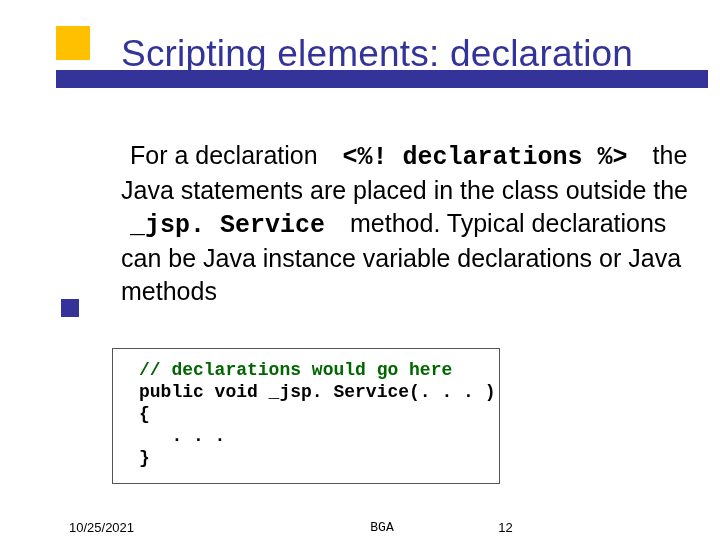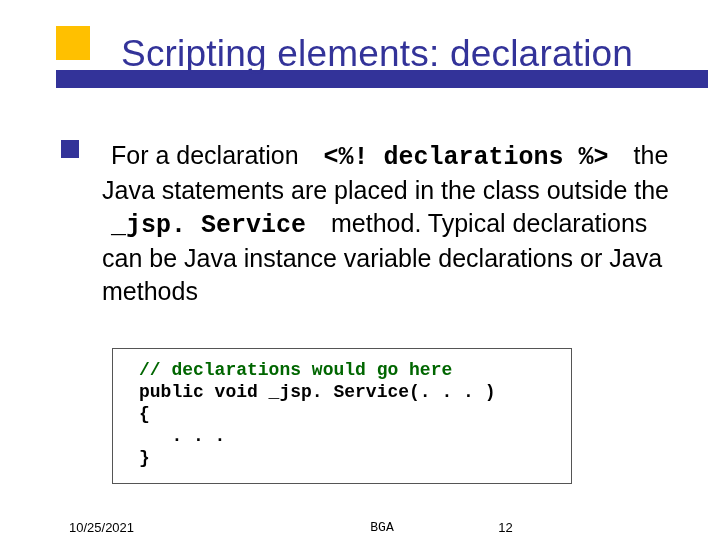--- a/index.html
+++ b/index.html
@@ -23,40 +23,40 @@
     position: relative;
     color: #333399;
     font-size: 37px;
     font-weight: 400;
     padding-left: 94px;
     letter-spacing: 0.2px;
     z-index: 2;
     font-family: Verdana, Geneva, sans-serif;
   }
   .body { padding: 28px 30px 0 34px; }
-  .bullet { display: flex; align-items: flex-start; }
+  .bullet { display: flex; align-items: flex-end; gap: 19px; }
   .bullet-marker {
     width: 12px; height: 12px;
     background: #333399;
     margin-top: 10px; margin-right: 14px;
     flex: 0 0 12px;
   }
   .bullet-text {
     font-size: 25px;
     line-height: 1.32;
     color: #000;
     font-family: Verdana, Geneva, sans-serif;
   }
   .code-inline {
     font-family: "Courier New", Courier, monospace;
     font-weight: bold;
   }
   .code-box {
     margin: 22px 0 0 60px;
-    width: 460px;
+    width: 388px;
     border: 1px solid #555;
     padding: 2px 8px 4px 8px;
   }
   .code-box pre {
     font-family: "Courier New", Courier, monospace;
     font-weight: bold;
     font-size: 18px;
     line-height: 1.22;
     white-space: pre;
   }

